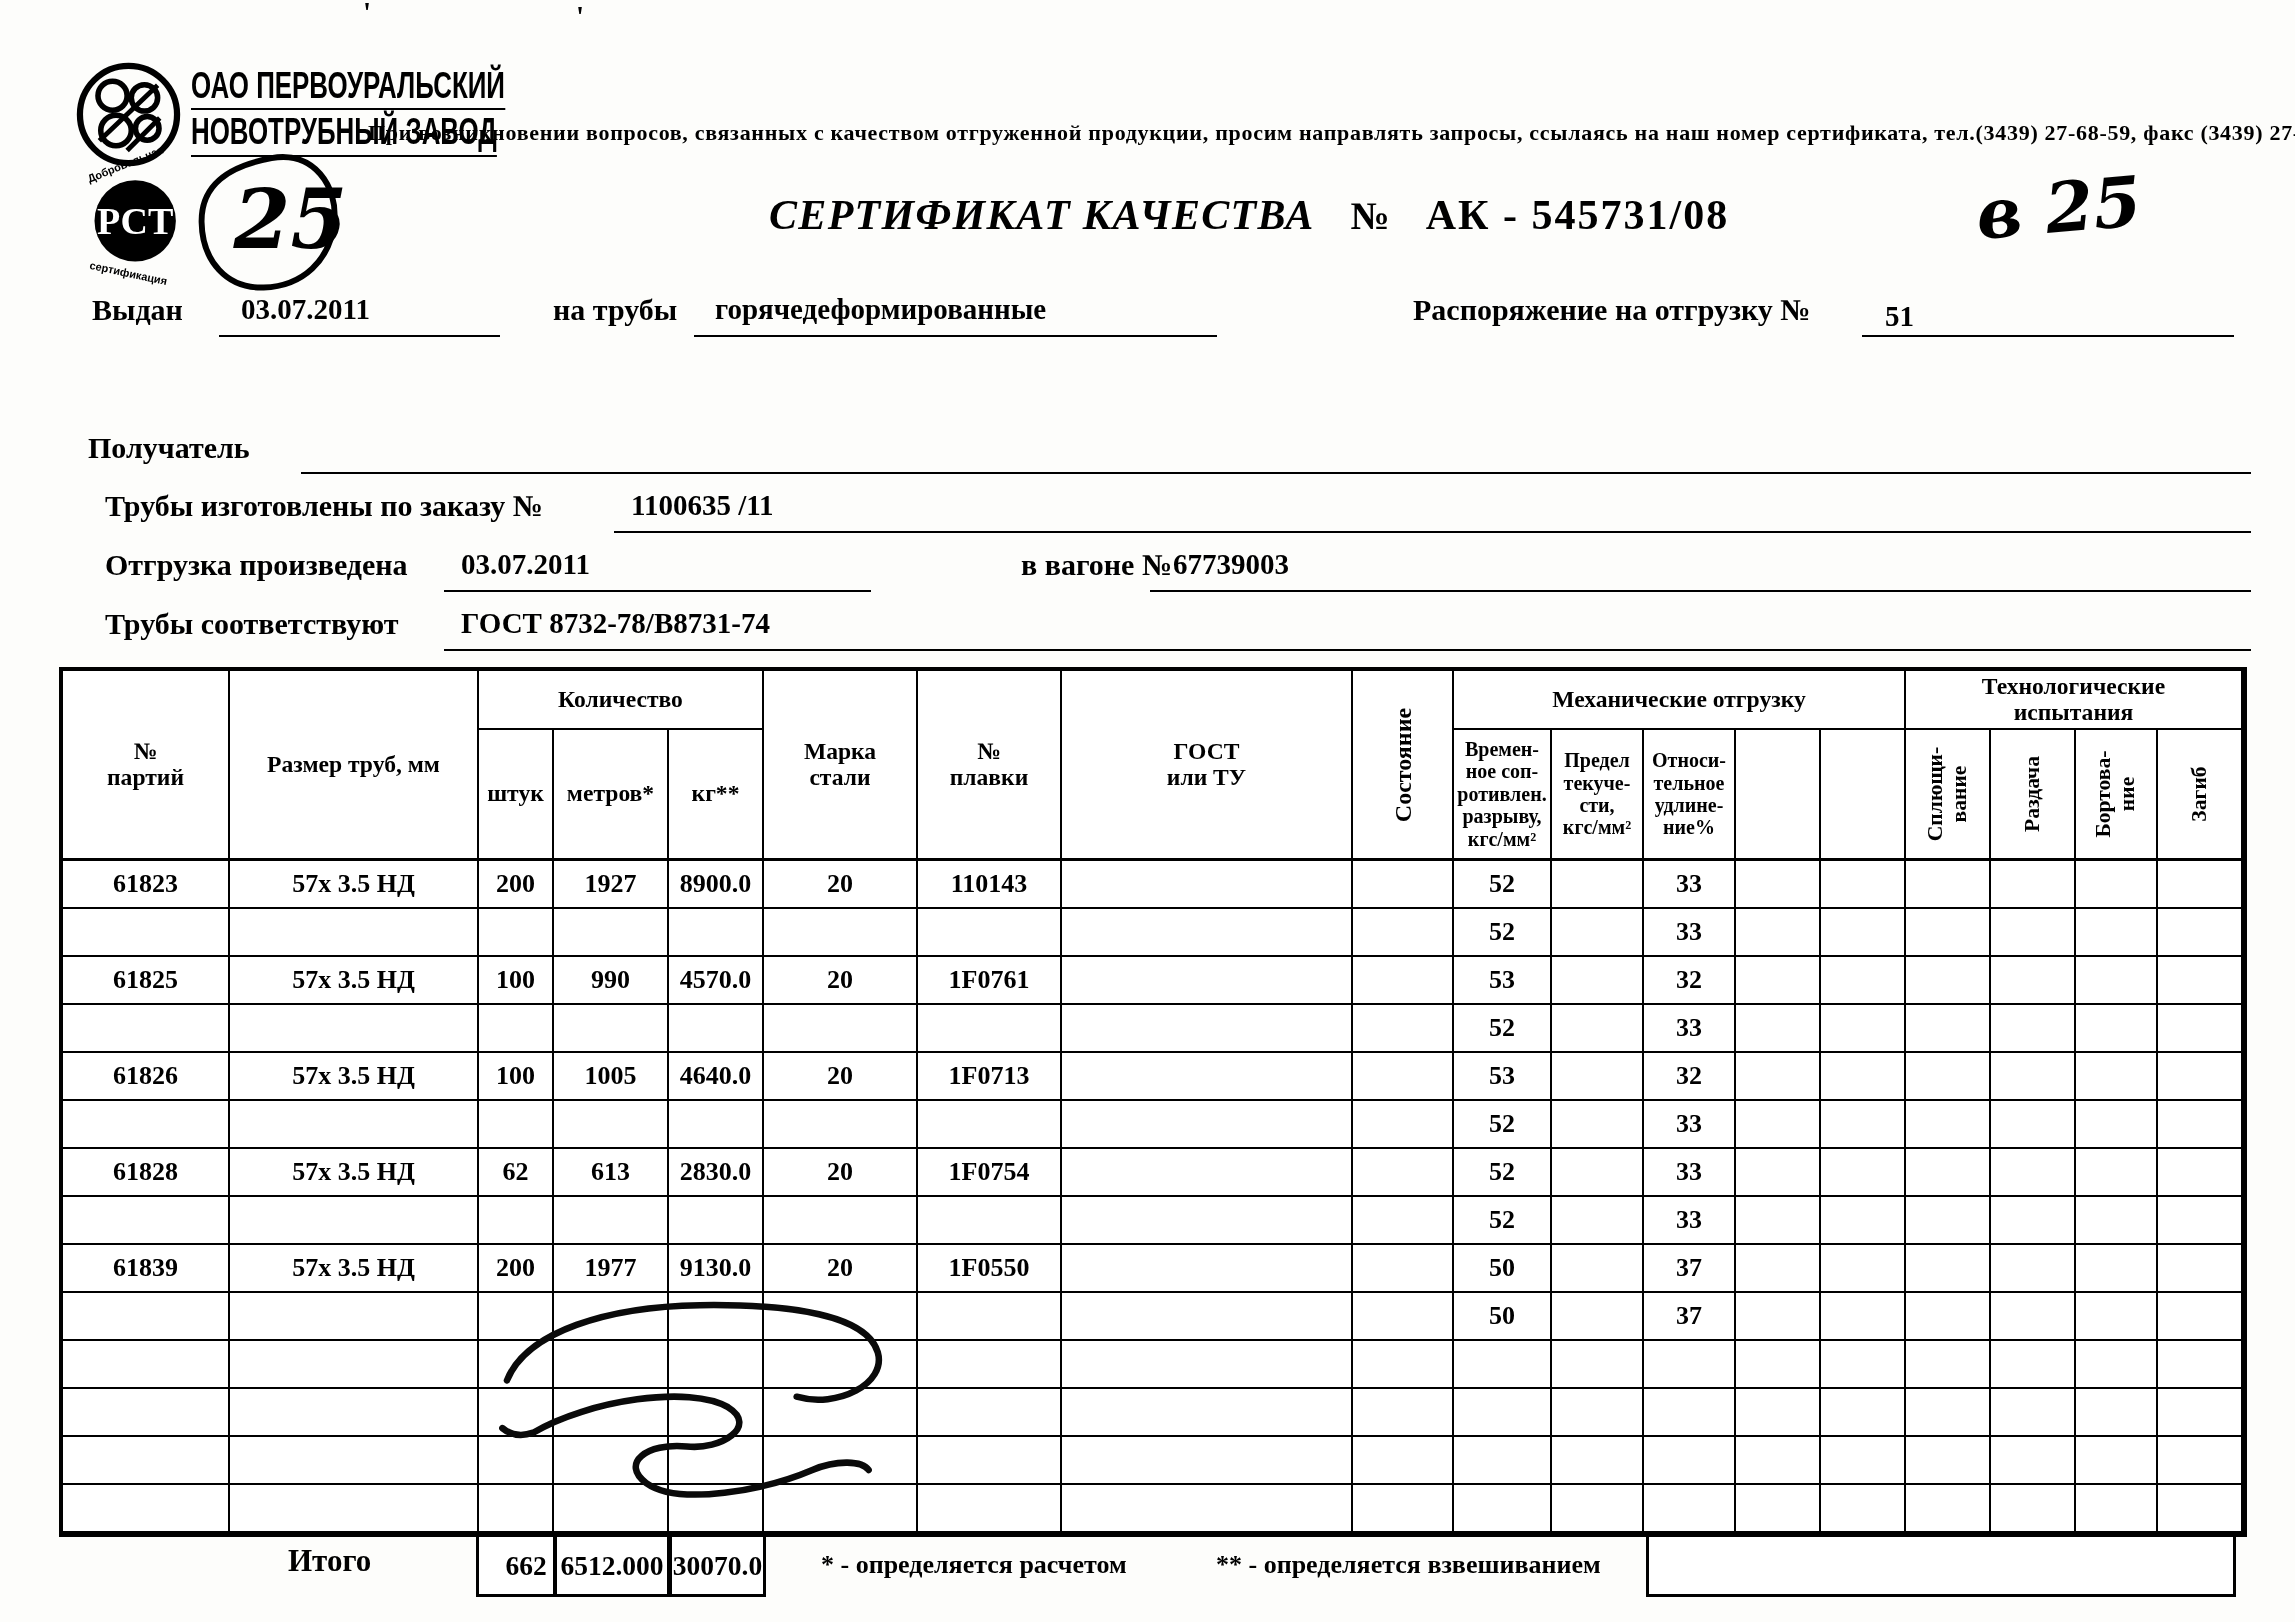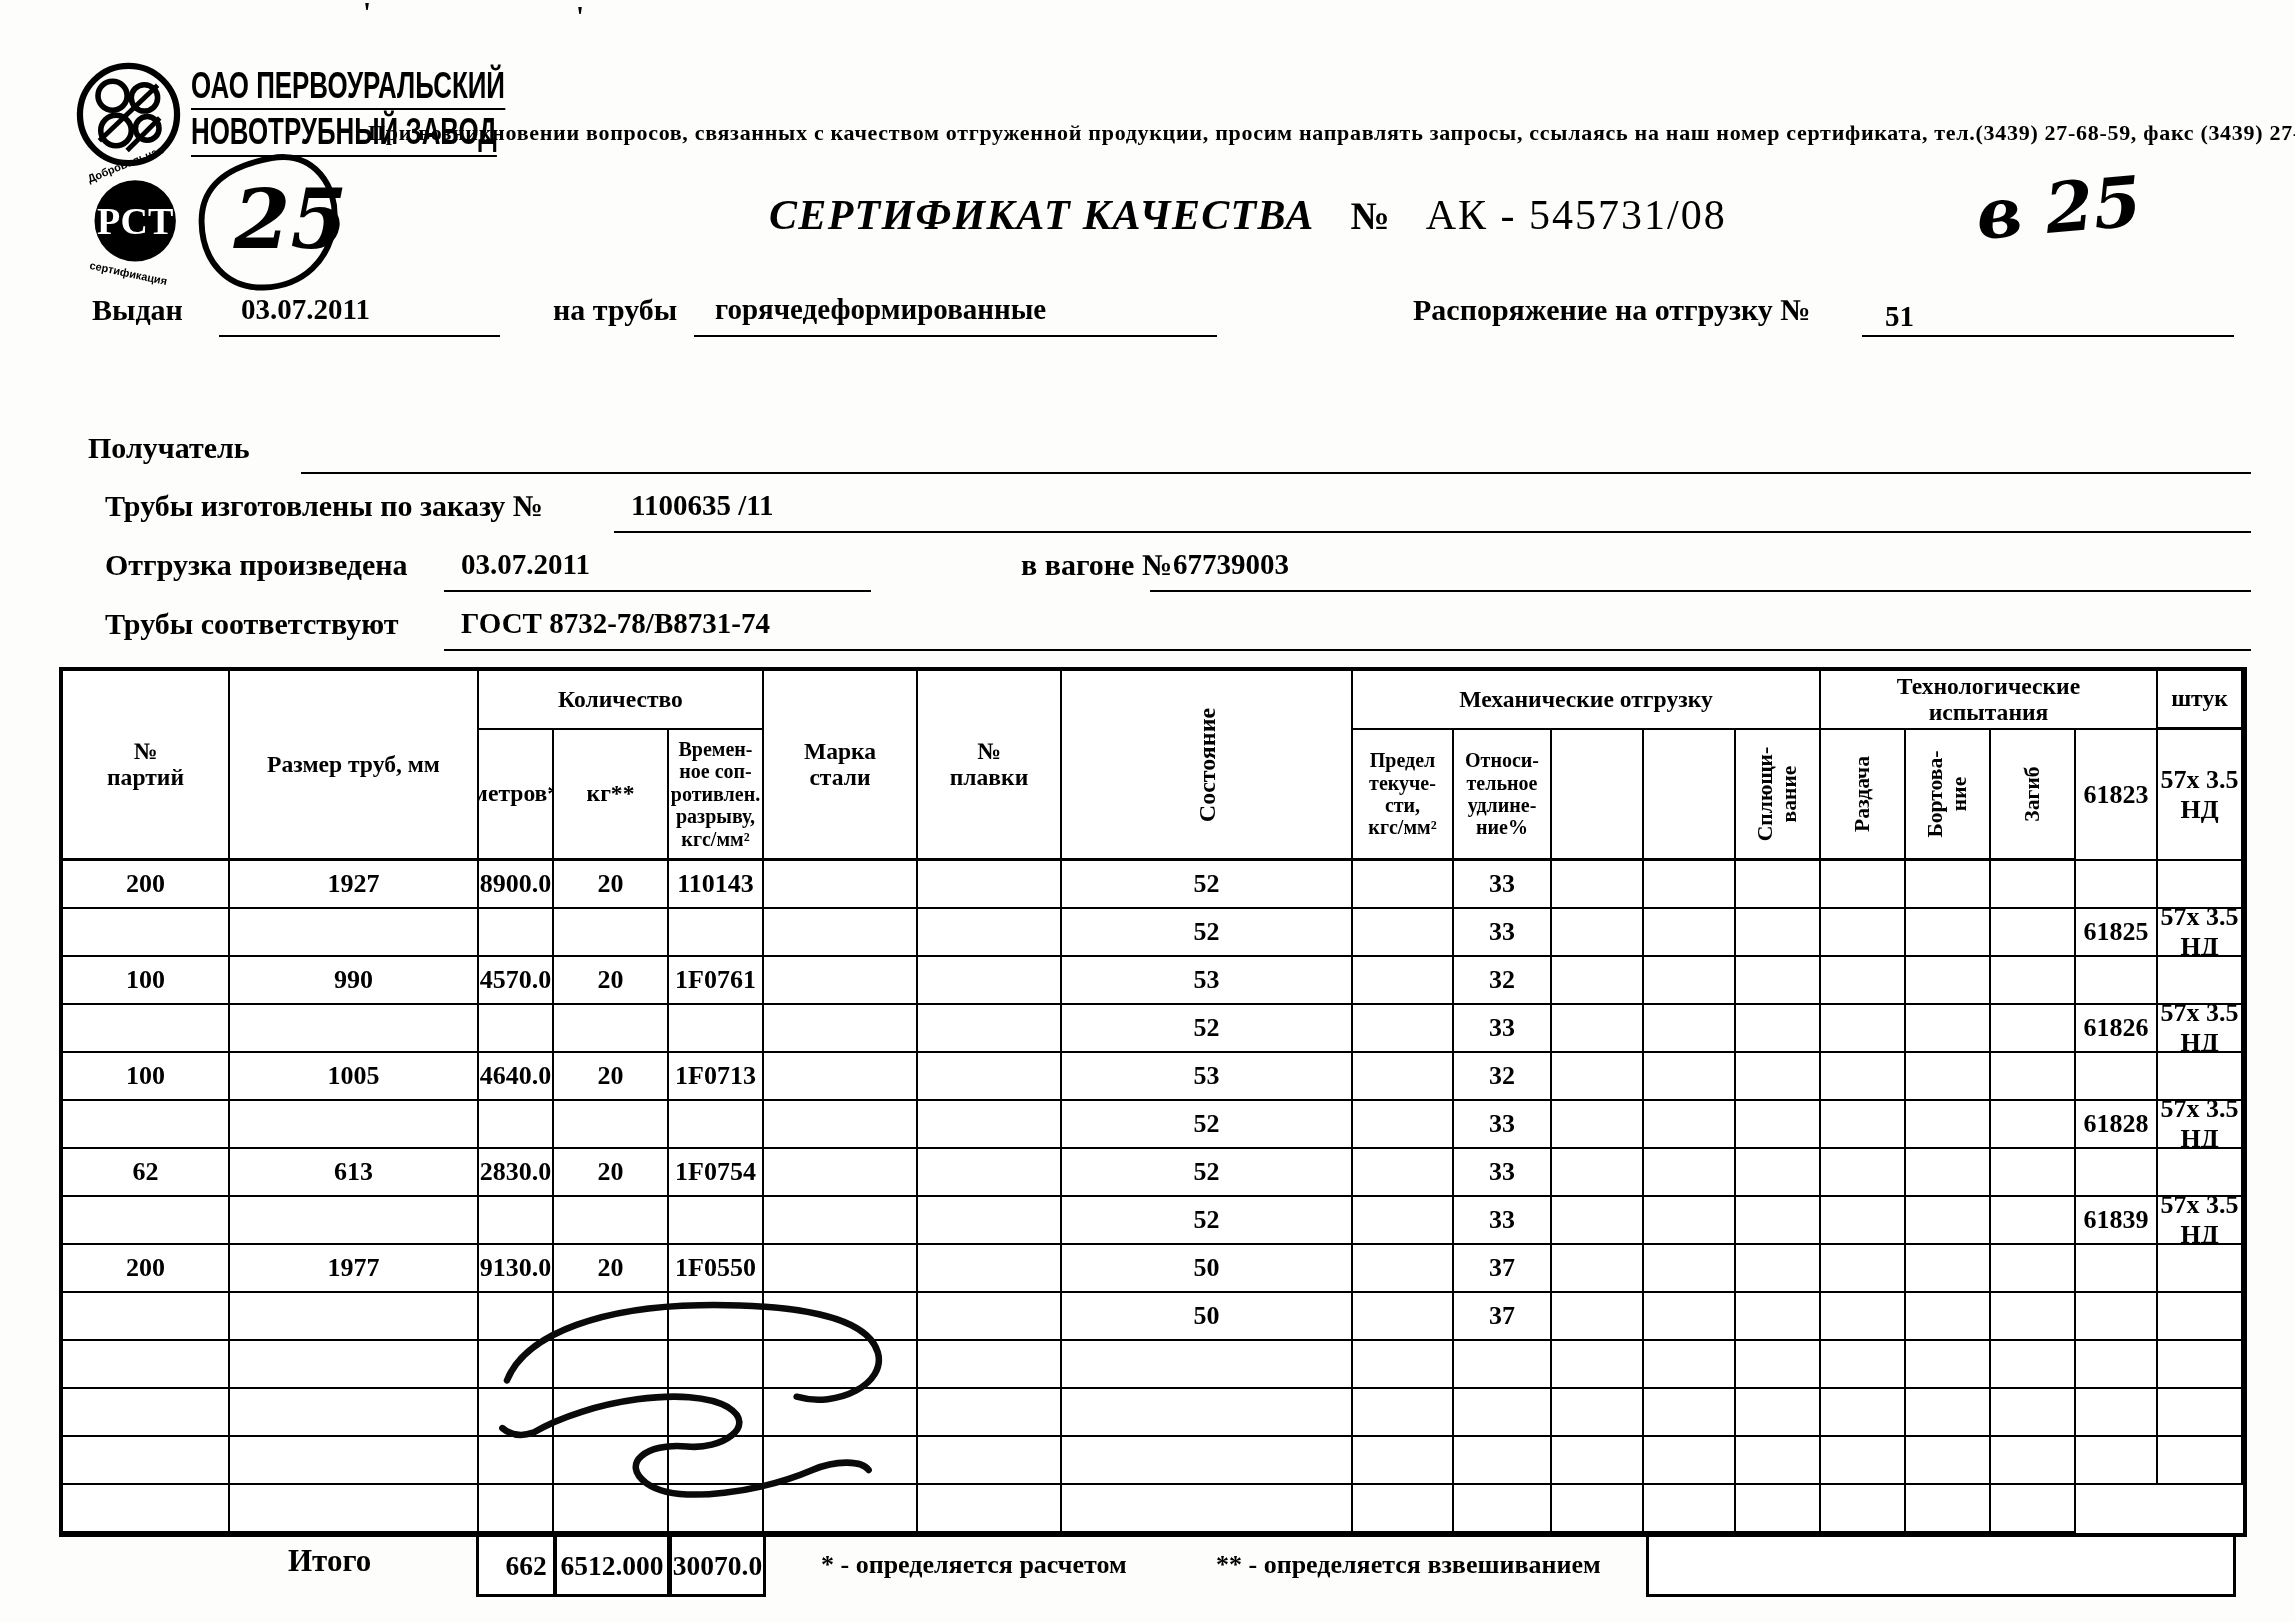--- a/index.html
+++ b/index.html
@@ -13,21 +13,21 @@
   
   .logo-text{position:absolute;font-family:"Liberation Sans",sans-serif;font-weight:bold;
              font-size:37px;line-height:43px;transform:scaleX(.70);transform-origin:left top;white-space:nowrap;}
   .logo-text span{border-bottom:2.6px solid #000;display:inline-block;padding-bottom:1.3px;}
   .addr{position:absolute;font-weight:bold;font-size:27px;white-space:nowrap;}
   .addr .em{border-bottom:2.6px solid #000;}
   .note{position:absolute;font-weight:bold;font-size:22px;letter-spacing:0.7px;white-space:nowrap;}
   .title-row{position:absolute;left:769px;top:191px;display:flex;gap:36px;align-items:baseline;}
   .title-main{font-weight:bold;font-style:italic;font-size:42px;white-space:nowrap;letter-spacing:1.3px;}
   .title-no{font-weight:bold;font-size:39px;}
-  .title-num{font-weight:normal;font-size:42px;white-space:nowrap;letter-spacing:2px;}
+  .title-num{font-weight:bold;font-size:42px;white-space:nowrap;letter-spacing:2px;}
   .corner{position:absolute;left:1976px;top:167px;font-family:"DejaVu Serif",serif;font-style:italic;
           font-weight:bold;font-size:69px;transform:rotate(-5deg);white-space:nowrap;}
   .rst-tiny{position:absolute;font-weight:bold;font-size:11px;font-family:"Liberation Sans",sans-serif;}
   
   #grid{position:absolute;left:59px;top:667px;width:2188px;box-sizing:border-box;border:4.6px solid #000;
         display:grid;background:#fff;
         grid-template-columns:167px 249px 75px 115px 95px 154px 144px 291px 101px 98px 92px 92px 85px 85px 85px 85px 82px 85px;
         grid-template-rows:59px 131px repeat(14,48px);}
   .g{border-right:2px solid #000;border-bottom:2px solid #000;display:flex;align-items:center;
      justify-content:center;font-weight:bold;font-size:26px;overflow:hidden;text-align:center;}
@@ -123,20 +123,22 @@
   <div id="grid">
 
     <div class="g h rs2 pre hb">№
 партий</div>
     <div class="g h rs2 hb">Размер труб, мм</div>
     <div class="g h cs3">Количество</div>
     <div class="g h rs2 pre hb">Марка
 стали</div>
     <div class="g h rs2 pre hb">№
 плавки</div>
+    <div class="g h rs2 pre hb">ГОСТ
+или ТУ</div>
     <div class="g rs2 rel hb">
         <span class="rot tall">Состояние</span>
       </div>
     <div class="g h cs5">Механические отгрузку</div>
     <div class="g h cs4 pre">Технологические
 испытания</div>
 
     <div class="g h hb">штук</div>
     <div class="g h hb">метров*</div>
     <div class="g h hb">кг**</div>

